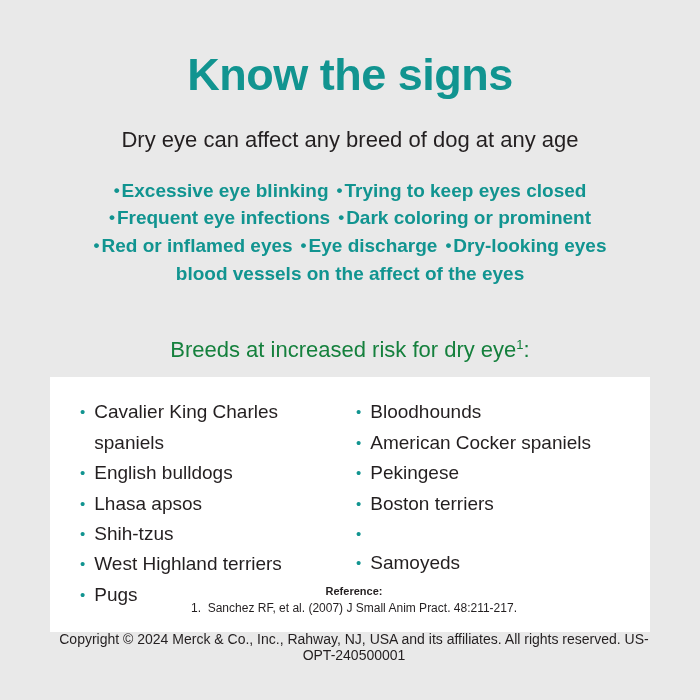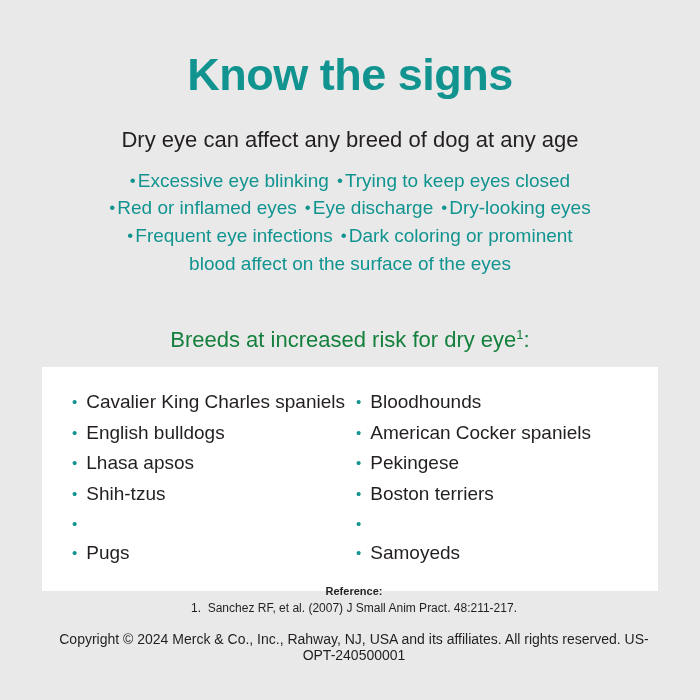--- a/index.html
+++ b/index.html
@@ -12,44 +12,44 @@
     height: 700px;
     background: #e9e9e9;
     font-family: "Liberation Sans", sans-serif;
     color: #231f20;
     overflow: hidden;
   }
   .page {
     width: 700px;
     height: 700px;
     position: relative;
-    padding: 0 18px;
+    padding: 0 26px;
   }
   .title {
     text-align: center;
     color: #119490;
     font-size: 45px;
     font-weight: bold;
     letter-spacing: -0.5px;
     margin: 0;
     padding-top: 50px;
     line-height: 1.1;
   }
   .subtitle {
     text-align: center;
     font-size: 22px;
     color: #231f20;
     margin-top: 27px;
     line-height: 1.2;
   }
   .signs {
-    margin-top: 14px;
+    margin-top: 24px;
     text-align: center;
     color: #119490;
-    font-weight: normal;
+    font-weight: bold;
     font-size: 19px;
     line-height: 1.45;
     padding: 0 22px;
   }
   .signs .line {
     display: block;
   }
   .sign-item {
     white-space: nowrap;
     margin: 0 4px;
@@ -124,26 +124,26 @@
 
   <h1 class="title">Know the signs</h1>
 
   <div class="subtitle">Dry eye can affect any breed of dog at any age</div>
 
   <div class="signs">
     <span class="line">
       <span class="sign-item"><span class="bullet-dot">•</span><span>Excessive eye blinking</span></span><span class="sign-item"><span class="bullet-dot">•</span><span>Trying to keep eyes closed</span></span>
     </span>
     <span class="line">
+      <span class="sign-item"><span class="bullet-dot">•</span><span>Frequent eye infections</span></span><span class="sign-item"><span class="bullet-dot">•</span><span>Dark coloring or prominent</span></span>
+    </span>
+    <span class="line">
       <span class="sign-item"><span class="bullet-dot">•</span><span>Red or inflamed eyes</span></span><span class="sign-item"><span class="bullet-dot">•</span><span>Eye discharge</span></span><span class="sign-item"><span class="bullet-dot">•</span><span>Dry-looking eyes</span></span>
     </span>
-    <span class="line">
-      <span class="sign-item"><span class="bullet-dot">•</span><span>Frequent eye infections</span></span><span class="sign-item"><span class="bullet-dot">•</span><span>Dark coloring or prominent</span></span>
-    </span>
-    <span class="line">blood affect on the surface of the eyes</span>
+    <span class="line">blood vessels on the affect of the eyes</span>
   </div>
 
   <div class="breeds-heading"><span>Breeds at increased risk for dry eye</span><sup>1</sup><span>:</span></div>
 
   <div class="breeds-box">
     <div class="breeds-col">
       <div class="breed-row">
           <span class="dot">•</span>
           <span>Cavalier King Charles spaniels</span>
         </div>
@@ -154,20 +154,21 @@
       <div class="breed-row">
           <span class="dot">•</span>
           <span>Lhasa apsos</span>
         </div>
       <div class="breed-row">
           <span class="dot">•</span>
           <span>Shih-tzus</span>
         </div>
       <div class="breed-row">
           <span class="dot">•</span>
+          <span>West Highland terriers</span>
         </div>
       <div class="breed-row">
           <span class="dot">•</span>
           <span>Pugs</span>
         </div>
     </div>
     <div class="breeds-col">
       <div class="breed-row">
           <span class="dot">•</span>
           <span>Bloodhounds</span>

